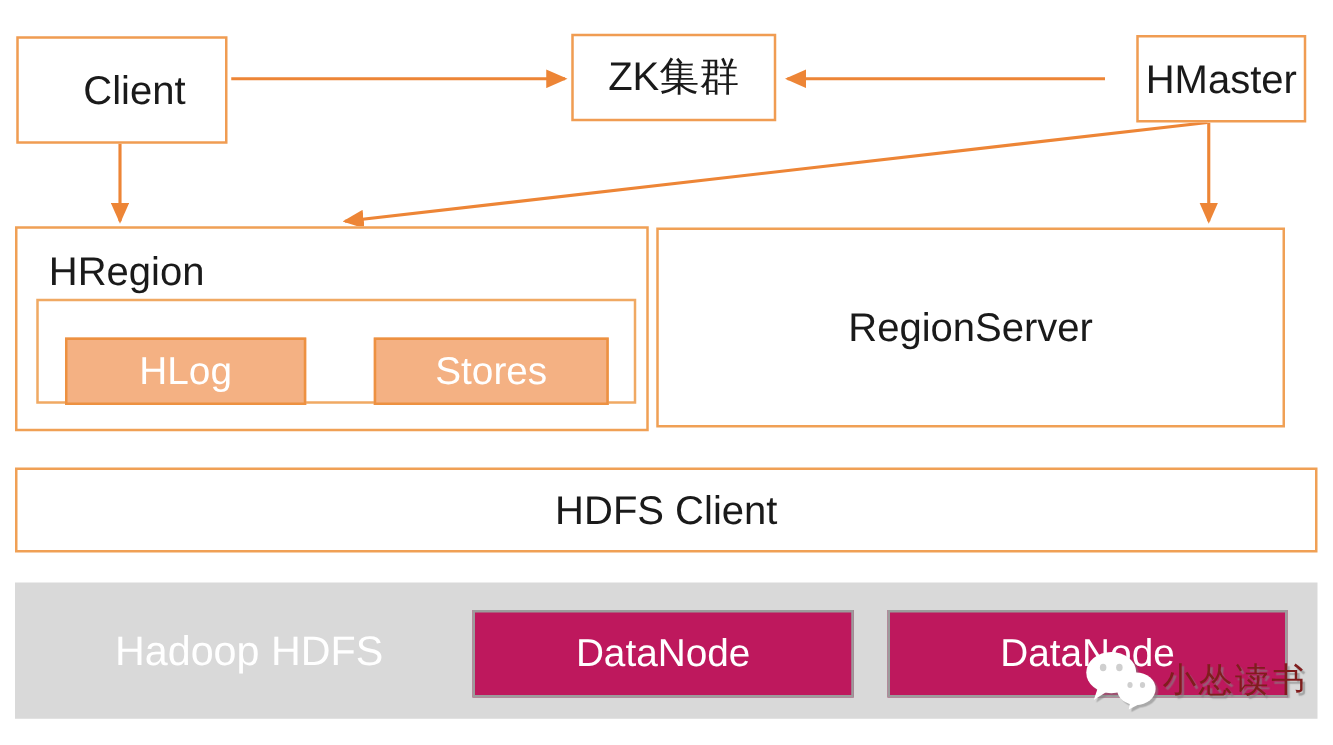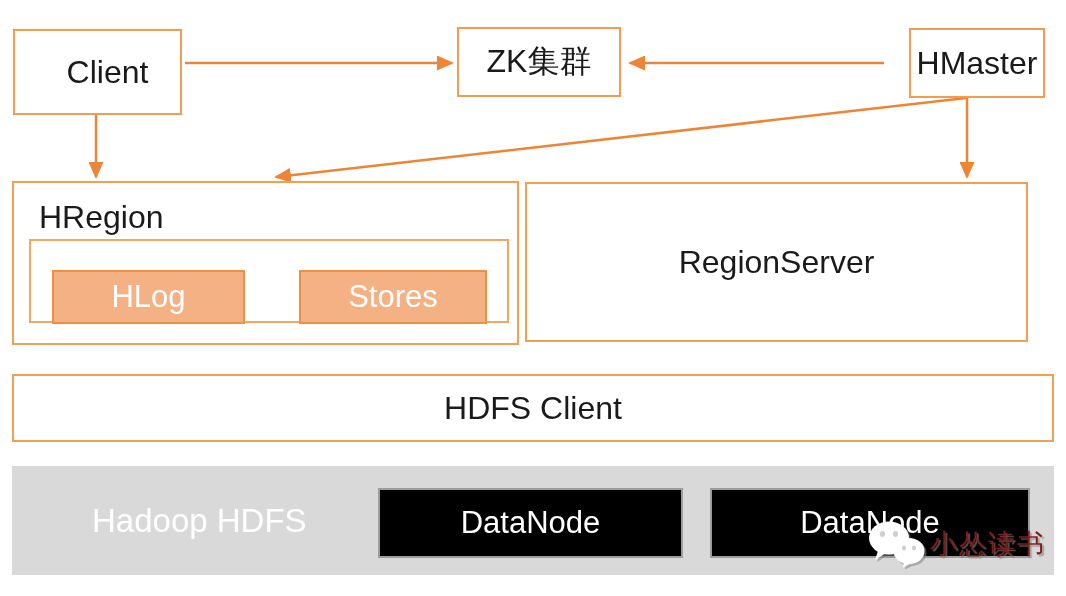--- a/index.html
+++ b/index.html
@@ -88,21 +88,21 @@
     color: #ffffff;
     font-size: 33px;
     white-space: nowrap;
     margin-left: 44px;
   }
   .datanode {
     position: absolute;
     box-sizing: border-box;
     top: 22px;
     height: 70px;
-    background: #000000;
+    background: #be185d;
     border: 2px solid #9C9C9C;
     display: flex;
     align-items: center;
     justify-content: center;
     color: #ffffff;
     font-size: 31px;
   }
   .dn1 { left: 366px; width: 305px; }
   .dn2 { left: 698px; width: 320px; }
   .watermark {

